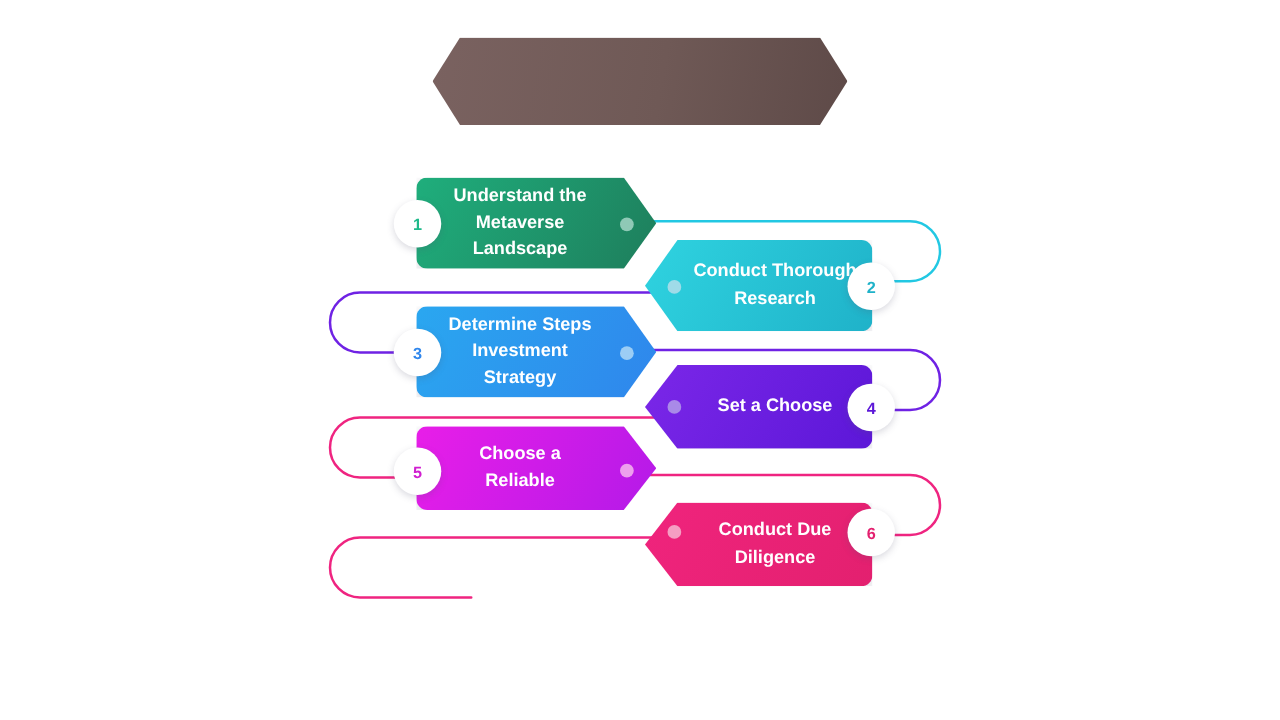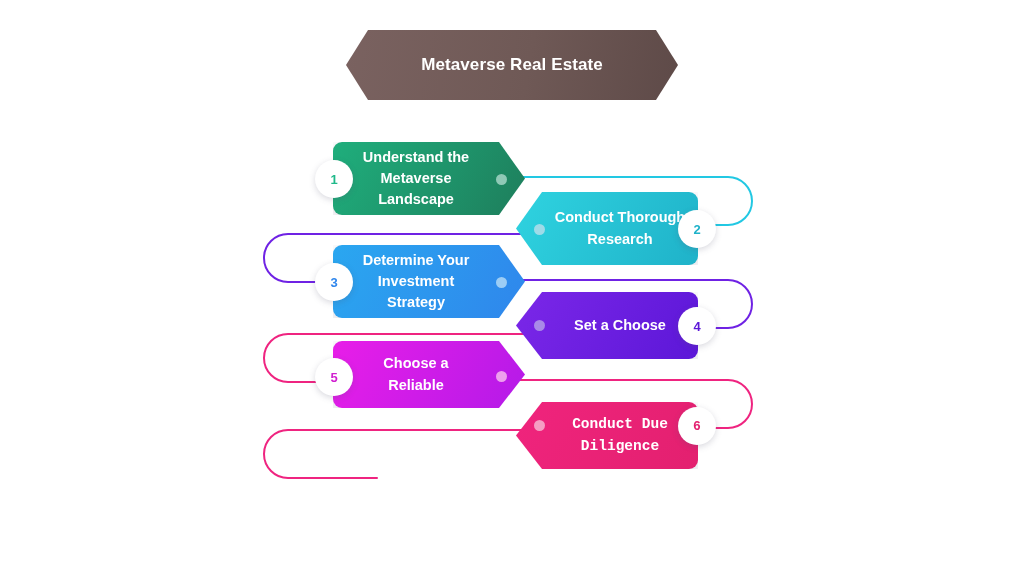--- a/index.html
+++ b/index.html
@@ -97,21 +97,20 @@
   .logo-mark { width: 28px; height: 28px; position: relative; }
   .logo-mark i { position: absolute; background: #e0332d; display: block; }
   .logo-text { font-size: 25px; color: #2b3a4a; letter-spacing: -.2px; font-weight: 500; }
 </style>
 </head>
 <body>
 
 <div id="stage">
 
   <div class="title-banner">
-    <span>Metaverse Real Estate</span>
   </div>
 
   <div class="conn" style="left:520px; top:175px;">
     <svg width="240" height="56" viewBox="0 0 240 56" fill="none">
       <path d="M0 2 H208 A24 24 0 0 1 208 50 H96" stroke="#22c8e3" stroke-width="2" fill="none" stroke-linecap="round"></path>
     </svg>
   </div>
 
   <div class="conn" style="left:262px; top:232px;">
     <svg width="270" height="56" viewBox="0 0 270 56" fill="none">
@@ -163,21 +162,21 @@
 Research</span>
     </div>
     <div class="dot" style="background:#9fdbe8; left:18px; top:32px;"></div>
     <div class="badge" style="right:-18px; top:18px; color:#1fb2c9;">
       <span>2</span>
     </div>
   </div>
 
   <div class="step" style="left:333px; top:245px; width:192px; height:73px;">
     <div class="shape right" style="width:192px; height:73px; background:linear-gradient(120deg,#2aa7f0 0%,#2f86ec 100%);">
-      <span class="label">Determine Your
+      <span class="label">Determine Steps
 Investment
 Strategy</span>
     </div>
     <div class="dot" style="background:#9ccdf5; right:18px; top:32px;"></div>
     <div class="badge" style="left:-18px; top:18px; color:#2f86ec;">
       <span>3</span>
     </div>
   </div>
 
   <div class="step" style="left:516px; top:292px; width:182px; height:67px;">
@@ -194,21 +193,21 @@
     <div class="shape right" style="width:192px; height:67px; background:linear-gradient(120deg,#e81ee8 0%,#b41ae8 100%);">
       <span class="label">Choose a
 Reliable</span>
     </div>
     <div class="dot" style="background:#eda0ed; right:18px; top:28px;"></div>
     <div class="badge" style="left:-18px; top:15px; color:#d01fd0;">
       <span>5</span>
     </div>
   </div>
 
-  <div class="step" style="left:516px; top:392px; width:182px; height:87px;font-family:Liberation Mono, monospace;">
+  <div class="step" style="left:516px; top:392px; width:182px; height:87px;">
     <div class="shape left" style="width:182px; height:67px; background:linear-gradient(120deg,#f0247d 0%,#e3206f 100%);">
       <span class="label">Conduct Due
 Diligence</span>
     </div>
     <div class="dot" style="background:#f59ec3; left:18px; top:28px;"></div>
     <div class="badge" style="right:-18px; top:15px; color:#e3206f;">
       <span>6</span>
     </div>
   </div>
 

